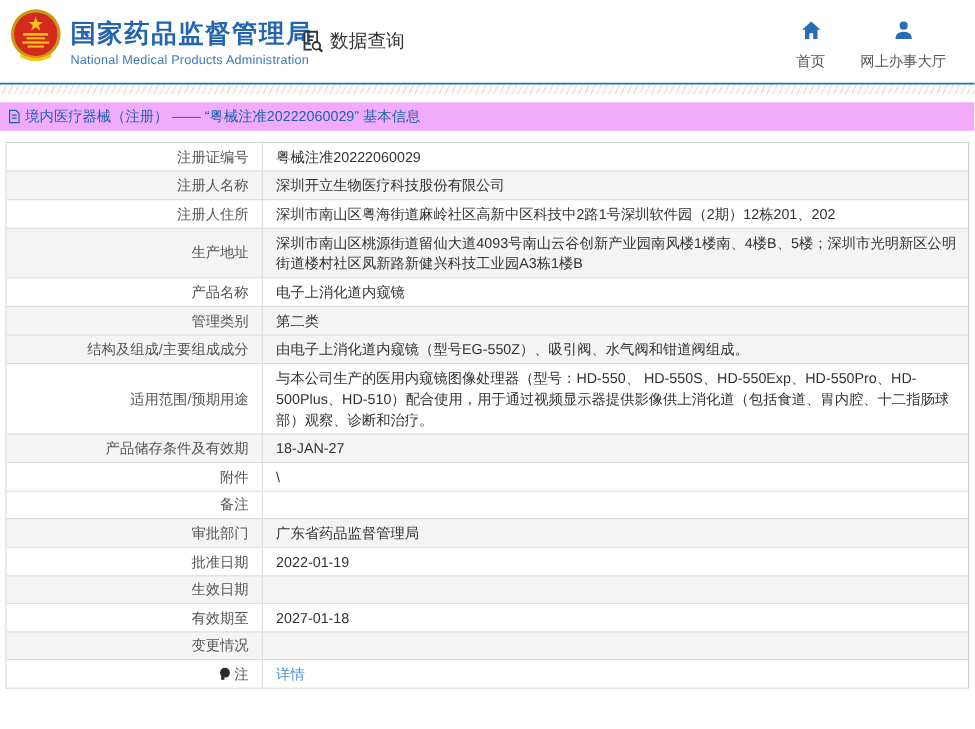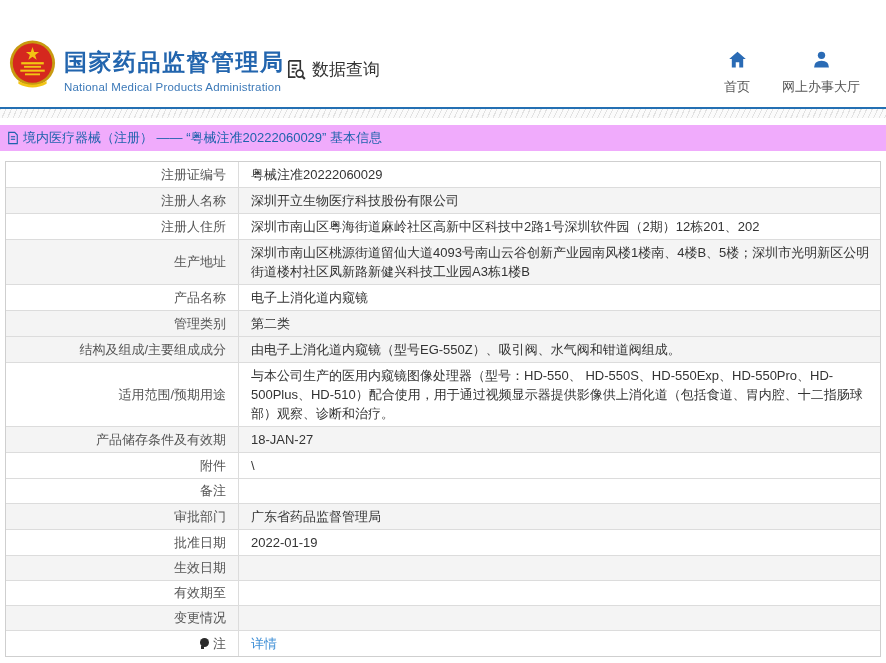--- a/index.html
+++ b/index.html
@@ -1,25 +1,25 @@
 <!DOCTYPE html>
 <html><head>
 <meta charset="utf-8">
 <style>
   * { margin:0; padding:0; box-sizing:border-box; }
   html,body { width:886px; height:663px; background:#fff; overflow:hidden;
     font-family:"Liberation Sans","DejaVu Sans",sans-serif; }
 
   
-  .header { position:relative; height:75px; background:#fff;margin-top:32px; }
+  .header { position:relative; height:75px; background:#fff; }
   .emblem { position:absolute; left:9px; top:3px; width:47px; height:58px; }
   .brand { position:absolute; left:64px; top:15px; }
   .brand-title { font-size:23px; font-weight:bold; color:#2265ae; letter-spacing:1.5px; }
   .brand-sub { font-size:11.5px; color:#3c79b8; margin-top:3px; letter-spacing:0.2px; }
-  .nav-query { position:absolute; left:284px; top:26px; display:flex; align-items:center;
+  .nav-query { position:absolute; left:272px; top:26px; display:flex; align-items:center;
     gap:5px; font-size:17px; color:#333; cursor:pointer; }
   .nav-query svg { display:block; }
   .top-right { position:absolute; right:26px; top:17px; display:flex; gap:32px; }
   .nav-item { display:flex; flex-direction:column; align-items:center; gap:4px; cursor:pointer; }
   .nav-label { font-size:13px; color:#555; white-space:nowrap; }
 
   
   .blue-line { height:2px; background:#2470b3; }
   .hatch { height:9px;
     background:repeating-linear-gradient(115deg,#e2e2e2 0px,#e2e2e2 1px,#fbfbfb 1px,#fbfbfb 5px); }
@@ -233,20 +233,23 @@
         <span>生效日期</span>
       </div>
       <div class="tvalue">
         <span class="inner"></span>
       </div>
     </div>
     <div class="trow odd">
       <div class="tlabel">
         <span>有效期至</span>
       </div>
+      <div class="tvalue">
+        <span class="inner">2027-01-18</span>
+      </div>
     </div>
     <div class="trow even">
       <div class="tlabel">
         <span>变更情况</span>
       </div>
       <div class="tvalue">
         <span class="inner"></span>
       </div>
     </div>
     <div class="trow odd">

